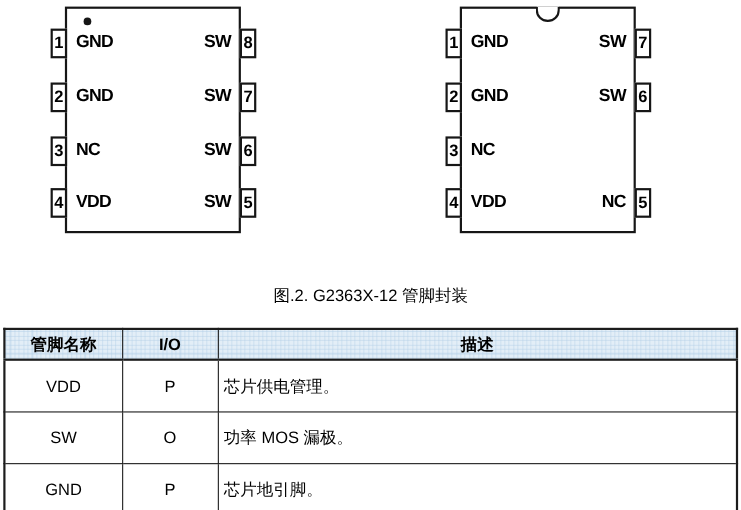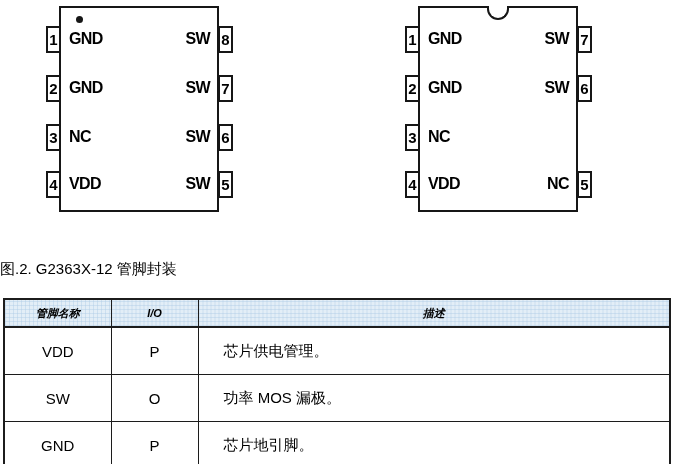--- a/index.html
+++ b/index.html
@@ -25,37 +25,37 @@
         width:11px;height:23px;border:2px solid #161616;background:#fff;
         font-weight:bold;font-size:15px;line-height:1;}
   .pname{font-weight:bold;font-size:16px;letter-spacing:-0.6px;}
   .pin.left  .pname{margin-left:8px;}
   .pin.right .pname{margin-right:8px;}
 
   .pkg-label{position:absolute;top:229px;width:187px;text-align:center;
              font-size:15px;}
   .pkg-label.lbl-left{left:46px;}
   .pkg-label.lbl-right{left:405px;}
-  .caption{position:absolute;top:260px;left:0;width:674px;
+  .caption{position:absolute;top:260px;left:0;width:674px;text-align:center;
            font-size:15px;}
 
   
   table.pin-table{position:absolute;left:3px;top:298px;width:668px;
                   border-collapse:collapse;table-layout:fixed;
                   border:2px solid #1c1c1c;}
   table.pin-table th,table.pin-table td{border:1px solid #1c1c1c;}
   table.pin-table th{
-      height:24px;font-size:11px;font-weight:bold;text-align:center;
+      height:24px;font-size:15px;font-weight:bold;text-align:center;
       border-bottom:2px solid #1c1c1c;
       background-color:#e3eef7;
       background-image:
         repeating-linear-gradient(0deg, rgba(176,205,230,.45) 0 1px, transparent 1px 4px),
-        repeating-linear-gradient(90deg, rgba(176,205,230,.45) 0 1px, transparent 1px 4px); font-style: italic;}
+        repeating-linear-gradient(90deg, rgba(176,205,230,.45) 0 1px, transparent 1px 4px);}
   table.pin-table td{height:44px;font-size:15px;text-align:center;background:#fff;}
-  table.pin-table td.desc{text-align:left;padding-left:25px;}
+  table.pin-table td.desc{text-align:left;padding-left:5px;}
 </style>
 </head>
 <body>
 
 <div class="page">
 
   <div class="pkg pkg-sop8">
     <div class="pkg-body">
       <span class="dot"></span>
     </div>

